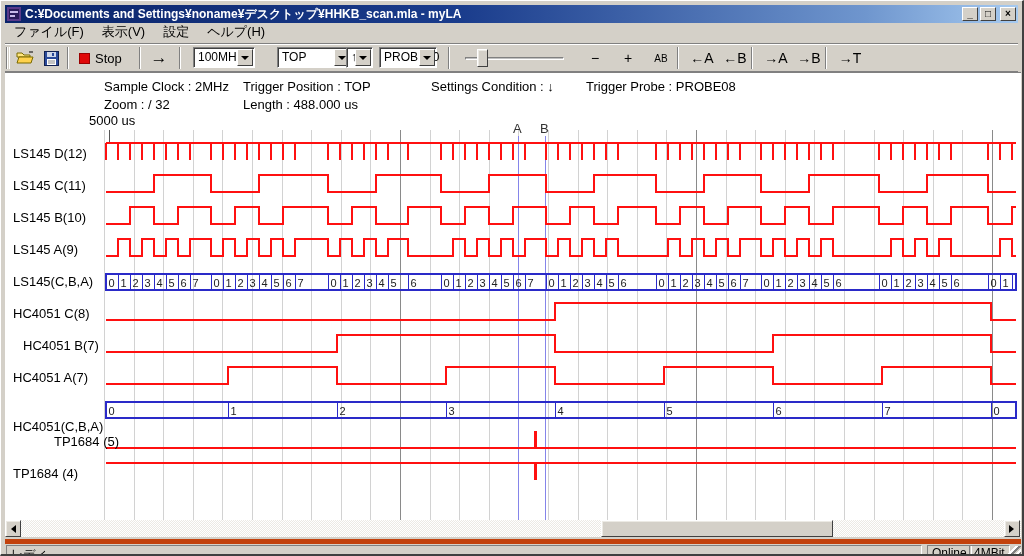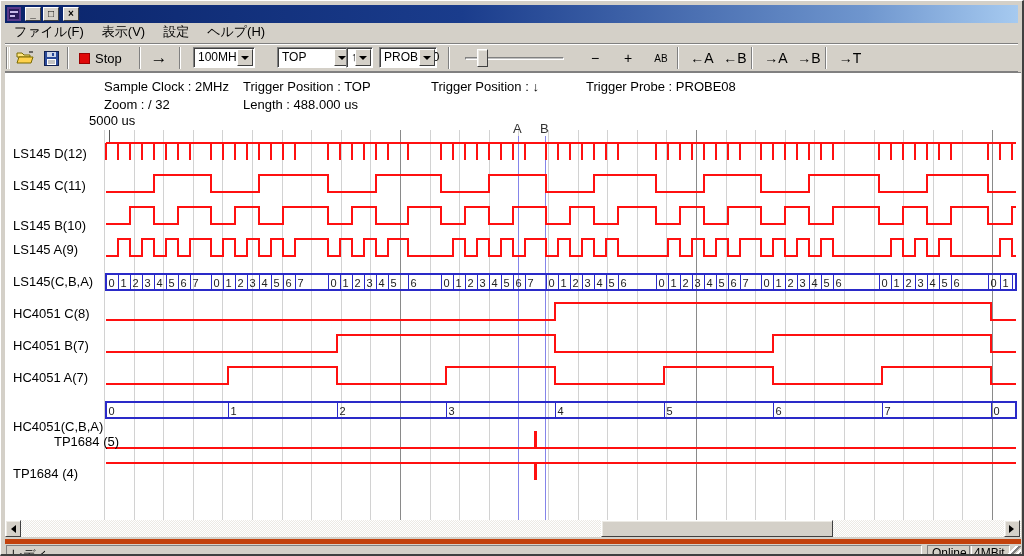--- a/index.html
+++ b/index.html
@@ -65,20 +65,21 @@
 
 <div class="win">
 
   <div class="titlebar">
     <svg class="title-icon" viewBox="0 0 14 14">
       <rect x="0" y="0" width="14" height="14" fill="#5a3a8a"></rect>
       <rect x="2" y="2" width="10" height="10" fill="#2a1a5a"></rect>
       <rect x="3" y="4" width="8" height="2" fill="#c8b8e8"></rect>
       <rect x="3" y="8" width="5" height="2" fill="#c8b8e8"></rect>
     </svg>
+    <span class="title-text">C:¥Documents and Settings¥noname¥デスクトップ¥HHKB_scan.mla - myLA</span>
     <span class="tb-btns">
       <span class="tb-btn">_</span>
       <span class="tb-btn">□</span>
       <span class="tb-btn" style="margin-left:2px">×</span>
     </span>
   </div>
 
   <div class="menubar" id="menubar">
       <span class="menu-item">ファイル(F)</span>
       <span class="menu-item">表示(V)</span>
@@ -151,21 +152,21 @@
       <div class="tsep" style="left: 820px;"></div>
       <div class="ttextbtn" style="left: 830px; width: 30px; font-size: 14px;">→T</div>
     </div>
   <div class="etch" style="top:70px;border-bottom:none"></div>
 
   <div class="client">
     <span class="info-text" style="left:99px;top:6px">Sample Clock : 2MHz</span>
     <span class="info-text" style="left:99px;top:24px">Zoom : /  32</span>
     <span class="info-text" style="left:238px;top:6px">Trigger Position : TOP</span>
     <span class="info-text" style="left:238px;top:24px">Length : 488.000 us</span>
-    <span class="info-text" style="left:426px;top:6px">Trigger Position : ↓</span>
+    <span class="info-text" style="left:426px;top:6px">Settings Condition : ↓</span>
     <span class="info-text" style="left:581px;top:6px">Trigger Probe : PROBE08</span>
     <span class="info-text" style="left:84px;top:40px">5000 us</span>
 
     <svg class="wavesvg" id="wave-svg" width="1016" height="448" viewBox="4 71 1016 448">
         <line x1="103.4" y1="128" x2="103.4" y2="518" stroke="#d2d2d2" stroke-width="1" shape-rendering="crispEdges"></line>
         <line x1="133" y1="128" x2="133" y2="518" stroke="#d2d2d2" stroke-width="1" shape-rendering="crispEdges"></line>
         <line x1="162.60000000000002" y1="128" x2="162.60000000000002" y2="518" stroke="#d2d2d2" stroke-width="1" shape-rendering="crispEdges"></line>
         <line x1="192.20000000000002" y1="128" x2="192.20000000000002" y2="518" stroke="#d2d2d2" stroke-width="1" shape-rendering="crispEdges"></line>
         <line x1="221.8" y1="128" x2="221.8" y2="518" stroke="#d2d2d2" stroke-width="1" shape-rendering="crispEdges"></line>
         <line x1="251.4" y1="128" x2="251.4" y2="518" stroke="#d2d2d2" stroke-width="1" shape-rendering="crispEdges"></line>
@@ -410,25 +411,25 @@
         <text x="883.5" y="412.5" fill="#222222" font-size="11px" font-family="&quot;Liberation Sans&quot;,&quot;DejaVu Sans&quot;,sans-serif">7</text>
         <line x1="990" y1="400" x2="990" y2="416" stroke="#2a2ac8" stroke-width="1" shape-rendering="crispEdges"></line>
         <text x="992.5" y="412.5" fill="#222222" font-size="11px" font-family="&quot;Liberation Sans&quot;,&quot;DejaVu Sans&quot;,sans-serif">0</text>
         <line x1="105" y1="446" x2="1015" y2="446" stroke="#ff1010" stroke-width="1.4" shape-rendering="crispEdges"></line>
         <rect x="533" y="429" width="3" height="17" fill="#ff1010"></rect>
         <line x1="105" y1="461" x2="1015" y2="461" stroke="#ff1010" stroke-width="1.4" shape-rendering="crispEdges"></line>
         <rect x="533" y="461" width="3" height="17" fill="#ff1010"></rect>
       </svg>
   <div class="sig-label" style="top: 73px;">LS145 D(12)</div>
       <div class="sig-label" style="top: 105px;">LS145 C(11)</div>
-      <div class="sig-label" style="top: 145px;">LS145 B(10)</div>
+      <div class="sig-label" style="top: 137px;">LS145 B(10)</div>
       <div class="sig-label" style="top: 169px;">LS145 A(9)</div>
       <div class="sig-label" style="top: 201px;">LS145(C,B,A)</div>
       <div class="sig-label" style="top: 233px;">HC4051 C(8)</div>
-      <div class="sig-label" style="top: 265px;">HC4051 B(7)</div>
+      <div class="sig-label" style="top: 265px; text-align: center;">HC4051 B(7)</div>
       <div class="sig-label" style="top: 297px;">HC4051 A(7)</div>
       <div class="sig-label" style="top: 346px;">HC4051(C,B,A)</div>
       <div class="sig-label" style="top: 361px; margin-left: 41px;">TP1684 (5)</div>
       <div class="sig-label" style="top: 393px;">TP1684 (4)</div>
       <div class="marker-letter" style="left: 508px; top: 48px;">A</div>
       <div class="marker-letter" style="left: 535px; top: 48px;">B</div>
     </div>
 
   <div class="hscroll">
     <div class="sb-btn" style="left:0">

